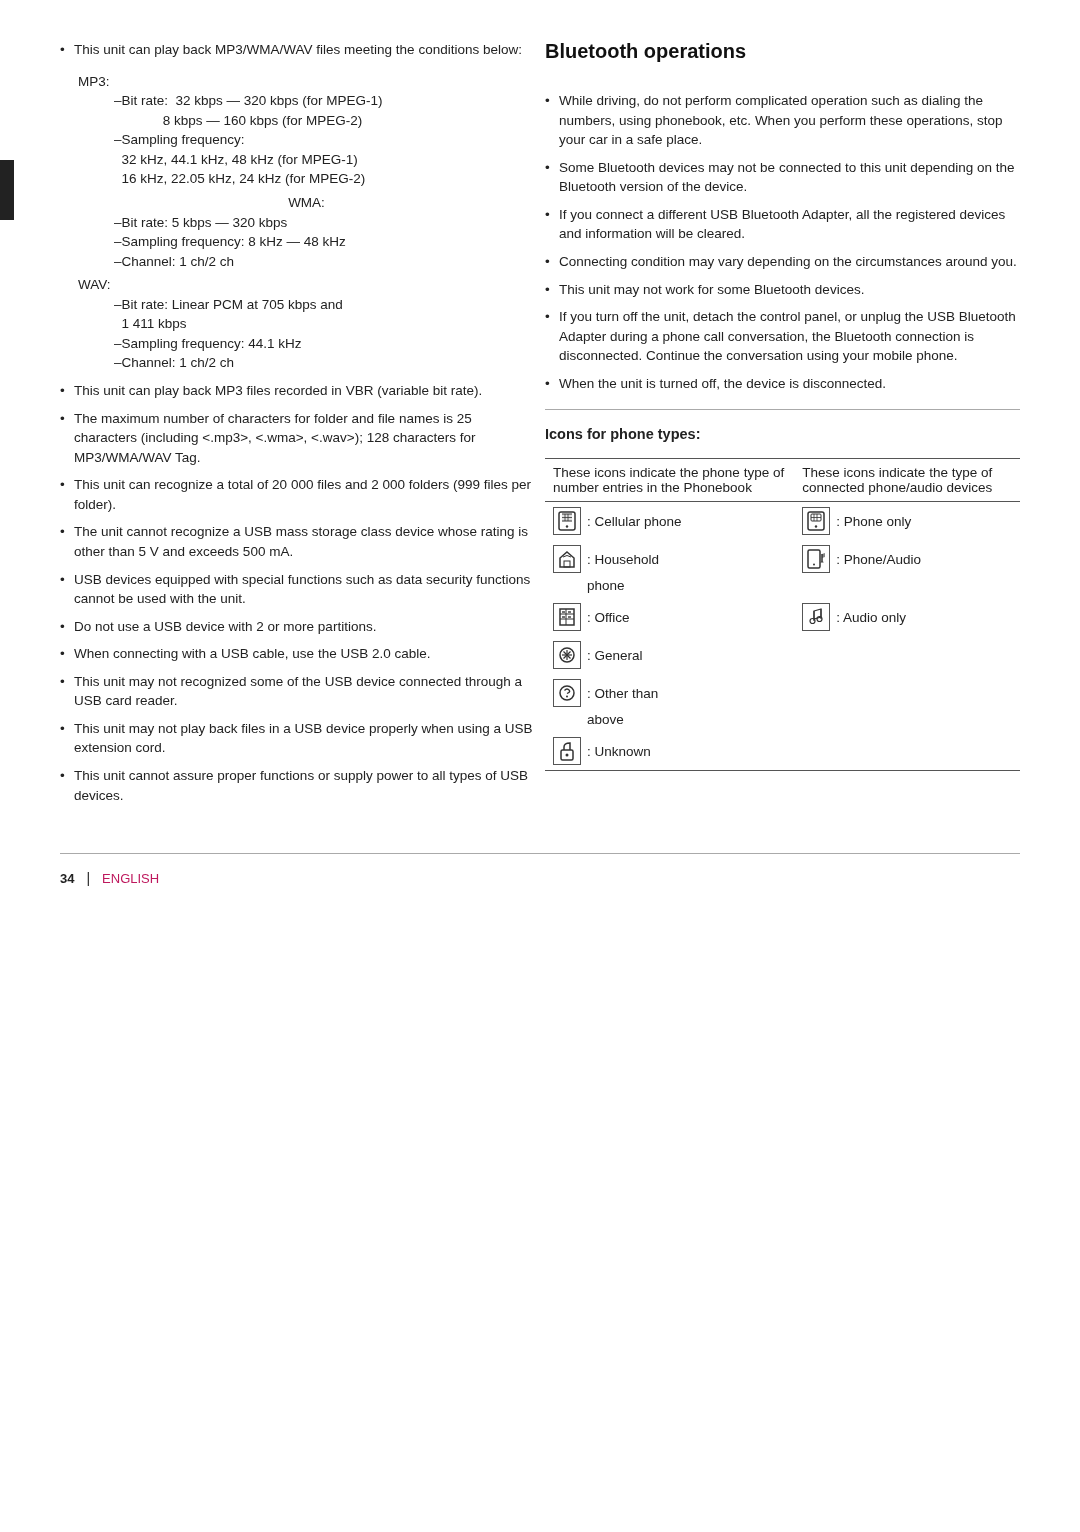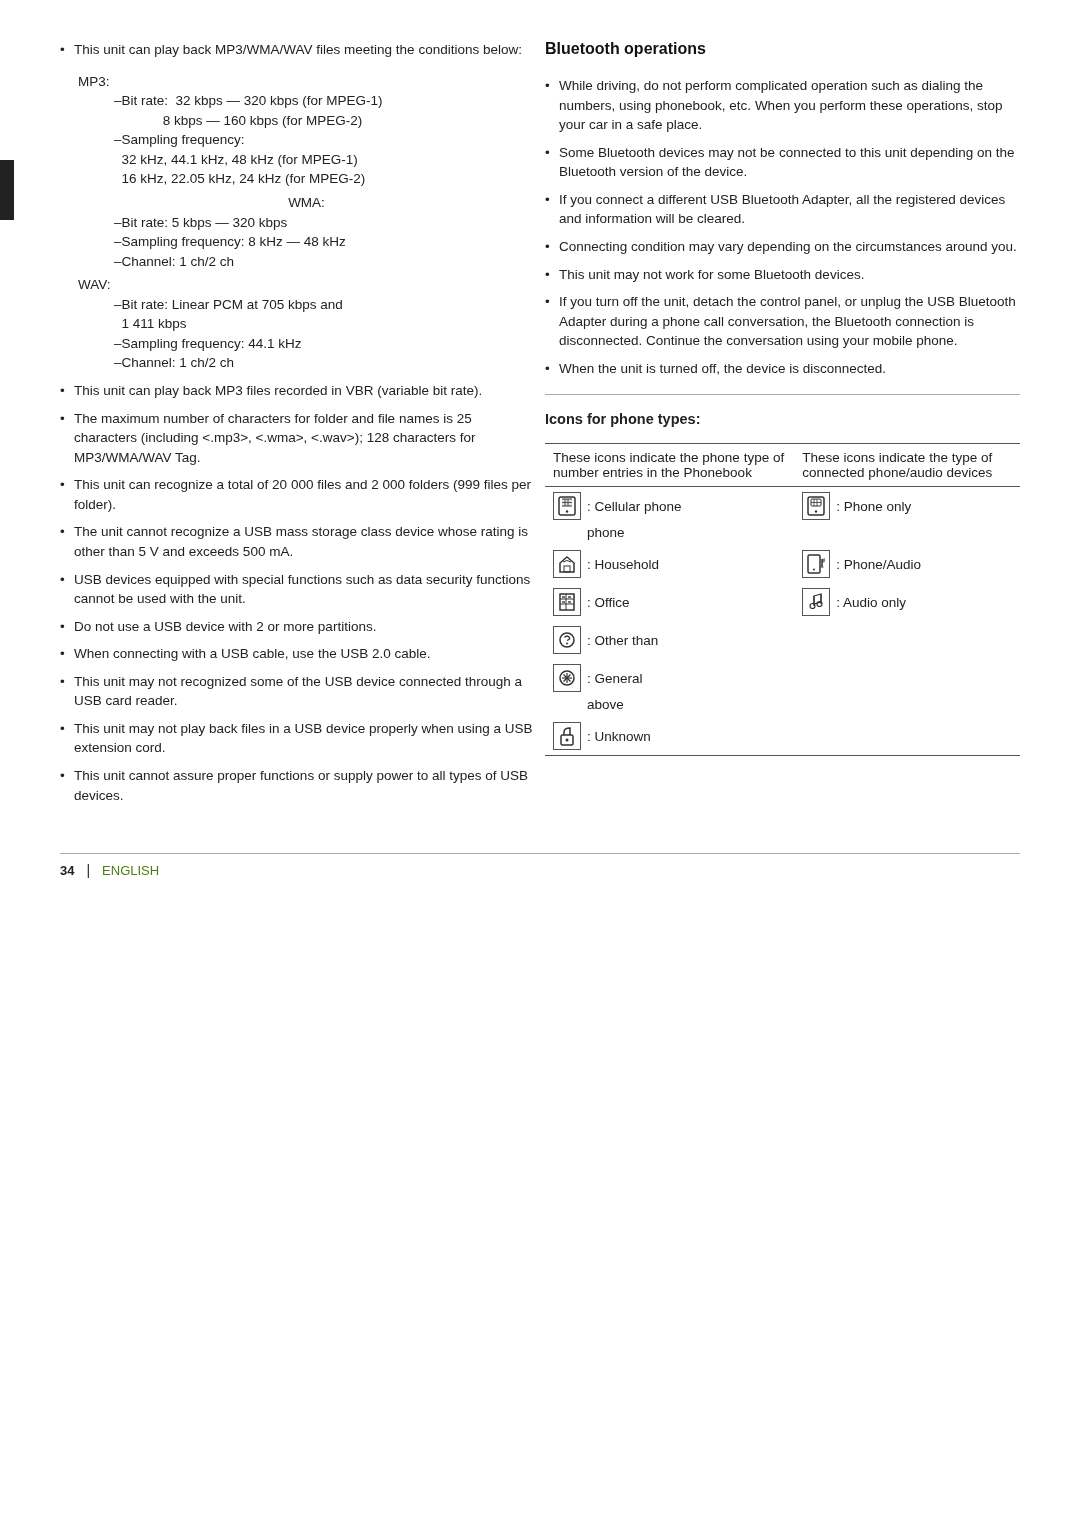--- a/index.html
+++ b/index.html
@@ -49,23 +49,23 @@
       position: absolute;
       left: 0;
       top: 0;
     }
     .indent {
       padding-left: 36px;
       font-size: 13.5px;
       line-height: 1.45;
     }
     h2.section-title {
-      font-size: 16px;
+      font-size: 20px;
       font-weight: bold;
-      margin-bottom: 18px;
+      margin-bottom: 28px;
       color: #111;
     }
     .section-divider {
       border: none;
       border-top: 1px solid #aaa;
       margin: 16px 0;
     }
     .icons-section-title {
       font-weight: bold;
       font-size: 14.5px;
@@ -113,29 +113,29 @@
     .phone-icon-svg {
       width: 20px;
       height: 20px;
     }
     .page-footer {
       margin-top: 40px;
       display: flex;
       align-items: center;
       gap: 12px;
       border-top: 1px solid #aaa;
-      padding-top: 8px;
+      padding-top: 16px;
     }
     .footer-page-num {
       font-size: 13px;
       font-weight: bold;
     }
     .footer-lang {
       font-size: 13px;
-      color: #4d7c0f;
+      color: #be185d;
     }
   </style>
 </head>
 <body>
 
 <div class="page-layout">
   <div class="black-bar"></div>
 
   <div class="left-col">
     <ul class="bullet-list">
@@ -240,27 +240,20 @@
                   <line x1="11" y1="3" x2="11" y2="10" stroke="#333" stroke-width="0.8"></line>
                   <line x1="5" y1="6.5" x2="15" y2="6.5" stroke="#333" stroke-width="0.8"></line>
                 </svg>
               </div>
               <span>: Phone only</span>
             </div>
           </td>
         </tr>
 
         <tr>
-          <td style="padding-top:0; padding-left:42px;">
-            <span>phone</span>
-          </td>
-          <td></td>
-        </tr>
-
-        <tr>
           <td>
             <div class="icon-cell">
               <div class="icon-box">
                 <svg class="phone-icon-svg" viewBox="0 0 20 20" xmlns="http://www.w3.org/2000/svg">
 
                   <path d="M10 3 L17 9 L17 18 L3 18 L3 9 Z" fill="none" stroke="#333" stroke-width="1.5"></path>
                   <rect x="7" y="12" width="6" height="6" fill="none" stroke="#333" stroke-width="1"></rect>
                   <path d="M6 8 Q10 5 14 8" fill="none" stroke="#333" stroke-width="1"></path>
                 </svg>
               </div>
@@ -275,20 +268,27 @@
                   <circle cx="8" cy="15.5" r="1" fill="#333"></circle>
 
                   <path d="M16 5 L16 13" stroke="#333" stroke-width="1.5"></path>
                   <path d="M14 13 Q16 12 18 13 Q16 14 14 13Z" fill="#333"></path>
                   <path d="M16 5 L19 4 L19 8 L16 9Z" fill="#333" opacity="0.6"></path>
                 </svg>
               </div>
               <span>: Phone/Audio</span>
             </div>
           </td>
+        </tr>
+
+        <tr>
+          <td style="padding-top:0; padding-left:42px;">
+            <span>phone</span>
+          </td>
+          <td></td>
         </tr>
 
         <tr>
           <td>
             <div class="icon-cell">
               <div class="icon-box">
                 <svg class="phone-icon-svg" viewBox="0 0 20 20" xmlns="http://www.w3.org/2000/svg">
 
                   <rect x="3" y="2" width="14" height="16" fill="none" stroke="#333" stroke-width="1.5"></rect>
                   <line x1="3" y1="7" x2="17" y2="7" stroke="#333" stroke-width="1"></line>
@@ -321,44 +321,44 @@
           </td>
         </tr>
 
         <tr>
           <td>
             <div class="icon-cell">
               <div class="icon-box">
                 <svg class="phone-icon-svg" viewBox="0 0 20 20" xmlns="http://www.w3.org/2000/svg">
 
                   <circle cx="10" cy="10" r="7" fill="none" stroke="#333" stroke-width="1.5"></circle>
-                  <path d="M7.5 7.5 Q10 4.5 12.5 7.5 Q13.5 9 10 10.5" fill="none" stroke="#333" stroke-width="1.3"></path>
-                  <circle cx="10" cy="13.5" r="1" fill="#333"></circle>
-                </svg>
-              </div>
-              <span>: Other than</span>
-            </div>
-          </td>
-          <td></td>
-        </tr>
-
-        <tr>
-          <td>
-            <div class="icon-cell">
-              <div class="icon-box">
-                <svg class="phone-icon-svg" viewBox="0 0 20 20" xmlns="http://www.w3.org/2000/svg">
-
-                  <circle cx="10" cy="10" r="7" fill="none" stroke="#333" stroke-width="1.5"></circle>
                   <line x1="10" y1="5" x2="10" y2="15" stroke="#333" stroke-width="1.2"></line>
                   <line x1="5" y1="10" x2="15" y2="10" stroke="#333" stroke-width="1.2"></line>
                   <line x1="6.5" y1="6.5" x2="13.5" y2="13.5" stroke="#333" stroke-width="1.2"></line>
                   <line x1="13.5" y1="6.5" x2="6.5" y2="13.5" stroke="#333" stroke-width="1.2"></line>
                 </svg>
               </div>
               <span>: General</span>
+            </div>
+          </td>
+          <td></td>
+        </tr>
+
+        <tr>
+          <td>
+            <div class="icon-cell">
+              <div class="icon-box">
+                <svg class="phone-icon-svg" viewBox="0 0 20 20" xmlns="http://www.w3.org/2000/svg">
+
+                  <circle cx="10" cy="10" r="7" fill="none" stroke="#333" stroke-width="1.5"></circle>
+                  <path d="M7.5 7.5 Q10 4.5 12.5 7.5 Q13.5 9 10 10.5" fill="none" stroke="#333" stroke-width="1.3"></path>
+                  <circle cx="10" cy="13.5" r="1" fill="#333"></circle>
+                </svg>
+              </div>
+              <span>: Other than</span>
             </div>
           </td>
           <td></td>
         </tr>
 
         <tr>
           <td style="padding-top:0; padding-left:42px;">
             <span>above</span>
           </td>
           <td></td>

